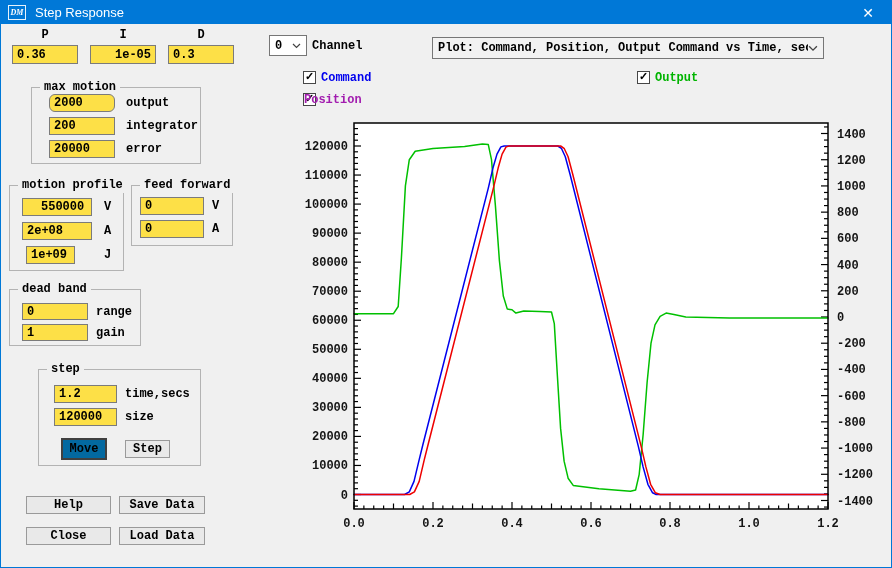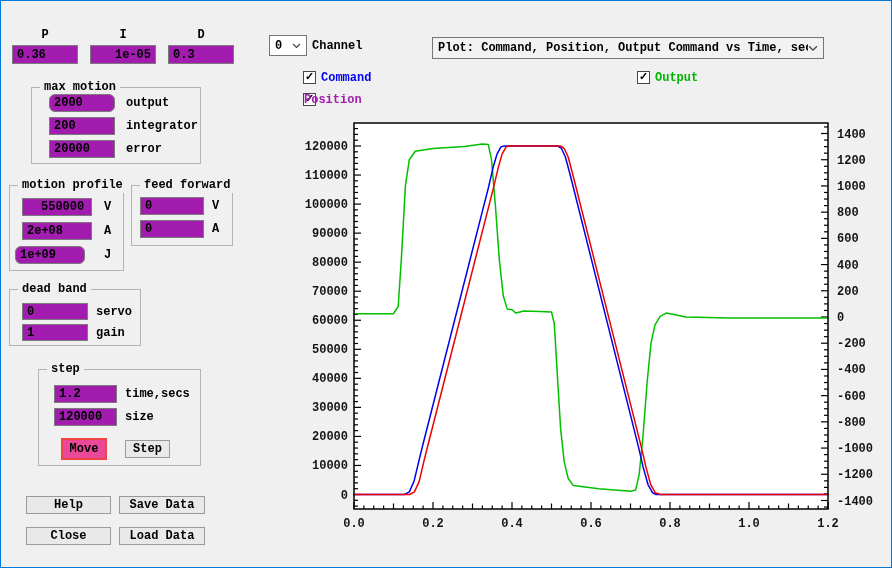--- a/index.html
+++ b/index.html
@@ -17,29 +17,29 @@
     margin-left:7px; width:18px; height:15px; border:1px solid rgba(255,255,255,.9);
     font:italic bold 8px/13px "Liberation Serif", serif; text-align:center; color:#fff;
   }
   .titlebar-title { margin-left:9px; font:13px "Liberation Sans", sans-serif; font-weight:400; }
   .close-btn {
     position:absolute; right:0; top:0; width:46px; height:23px; display:flex;
     align-items:center; justify-content:center; color:#fff; font:14px "Liberation Sans", sans-serif;
   }
   .lbl { position:absolute; white-space:nowrap; }
   .tfield {
-    position:absolute; background:#a21caf; border:1px solid #7b7b7b; color:#000;
+    position:absolute; background:#fde047; border:1px solid #7b7b7b; color:#000;
     font:bold 12px "Liberation Mono", monospace; padding:0 4px; outline:none;
   }
   .btn {
     position:absolute; background:#e9e9e9; border:1px solid #9a9a9a; color:#000;
     font:bold 12px "Liberation Mono", monospace; display:flex; align-items:center;
     justify-content:center; cursor:default; white-space:nowrap;
   }
-  .btn-default { background:#ec4899; border:2px solid #ef4444; }
+  .btn-default { background:#0369a1; border:2px solid #404040; }
   .grp { position:absolute; border:1px solid #b3b3b3; }
   .grp-title { position:absolute; top:-8px; left:8px; background:#f0f0f0; padding:0 4px; line-height:15px; white-space:nowrap; }
   .cb {
     position:absolute; width:13px; height:13px; background:#fff; border:1px solid #464646;
     text-align:center;
   }
   .cb span { position:relative; top:-2px; font:bold 11px/13px "Liberation Sans", sans-serif; }
   .combo {
     position:absolute; display:flex; align-items:center; background:#fff;
     border:1px solid #767676; padding:0 5px;
@@ -47,20 +47,27 @@
   .combo.gray { background:#f2f2f2; }
   .chev { margin-left:auto; flex:0 0 auto; }
   #chart-svg { position:absolute; left:300px; top:110px; width:592px; height:456px; }
   #chart-svg text { font:bold 12px "Liberation Mono", monospace; fill:#141414; }
 </style>
 </head>
 <body>
 
 <div class="win">
 
+  <div class="titlebar">
+    <div class="app-icon">DM</div>
+    <div class="titlebar-title">Step Response</div>
+    <div class="close-btn">
+        <span>✕</span>
+      </div>
+  </div>
 
   <div class="lbl" style="left:11px;top:27px;width:66px;text-align:center">P</div>
   <input class="tfield" style="left: 11px; top: 44px; width: 66px; height: 19px;" readonly="" value="0.36">
   <div class="lbl" style="left:89px;top:27px;width:66px;text-align:center">I</div>
   <input class="tfield" style="left: 89px; top: 44px; width: 66px; height: 19px; text-align: right;" readonly="" value="1e-05">
   <div class="lbl" style="left:167px;top:27px;width:66px;text-align:center">D</div>
   <input class="tfield" style="left: 167px; top: 44px; width: 66px; height: 19px;" readonly="" value="0.3">
 
   <div class="combo" style="left:268px;top:34px;width:38px;height:21px">
     <span>0</span>
@@ -93,37 +100,37 @@
     <input class="tfield" style="left: 17px; top: 52px; width: 66px; height: 18px;" readonly="" value="20000">
     <div class="lbl" style="left:94px;top:54px">error</div>
   </div>
 
   <div class="grp" style="left:8px;top:184px;width:115px;height:86px">
     <span class="grp-title">motion profile</span>
     <input class="tfield" style="left: 12px; top: 12px; width: 70px; height: 18px; padding-left: 18px;" readonly="" value="550000">
     <div class="lbl" style="left:94px;top:14px">V</div>
     <input class="tfield" style="left: 12px; top: 36px; width: 70px; height: 18px;" readonly="" value="2e+08">
     <div class="lbl" style="left:94px;top:38px">A</div>
-    <input class="tfield" style="left: 5px; top: 60px; width: 70px; height: 18px; border-radius: 6px;" readonly="" value="1e+09">
+    <input class="tfield" style="left: 16px; top: 60px; width: 49px; height: 18px;" readonly="" value="1e+09">
     <div class="lbl" style="left:94px;top:62px">J</div>
   </div>
 
   <div class="grp" style="left:130px;top:184px;width:102px;height:61px">
     <span class="grp-title">feed forward</span>
     <input class="tfield" style="left: 8px; top: 11px; width: 64px; height: 18px;" readonly="" value="0">
     <div class="lbl" style="left:80px;top:13px">V</div>
     <input class="tfield" style="left: 8px; top: 34px; width: 64px; height: 18px;" readonly="" value="0">
     <div class="lbl" style="left:80px;top:36px">A</div>
   </div>
 
 
   <div class="grp" style="left:8px;top:288px;width:132px;height:57px">
     <span class="grp-title">dead band</span>
     <input class="tfield" style="left: 12px; top: 13px; width: 66px; height: 17px;" readonly="" value="0">
-    <div class="lbl" style="left:86px;top:15px">servo</div>
+    <div class="lbl" style="left:86px;top:15px">range</div>
     <input class="tfield" style="left: 12px; top: 34px; width: 66px; height: 17px;" readonly="" value="1">
     <div class="lbl" style="left:86px;top:36px">gain</div>
   </div>
 
   <div class="grp" style="left:37px;top:368px;width:163px;height:97px">
     <span class="grp-title">step</span>
     <input class="tfield" style="left: 15px; top: 15px; width: 63px; height: 18px;" readonly="" value="1.2">
     <div class="lbl" style="left:86px;top:17px">time,secs</div>
     <input class="tfield" style="left: 15px; top: 38px; width: 63px; height: 18px;" readonly="" value="120000">
     <div class="lbl" style="left:86px;top:40px">size</div>

